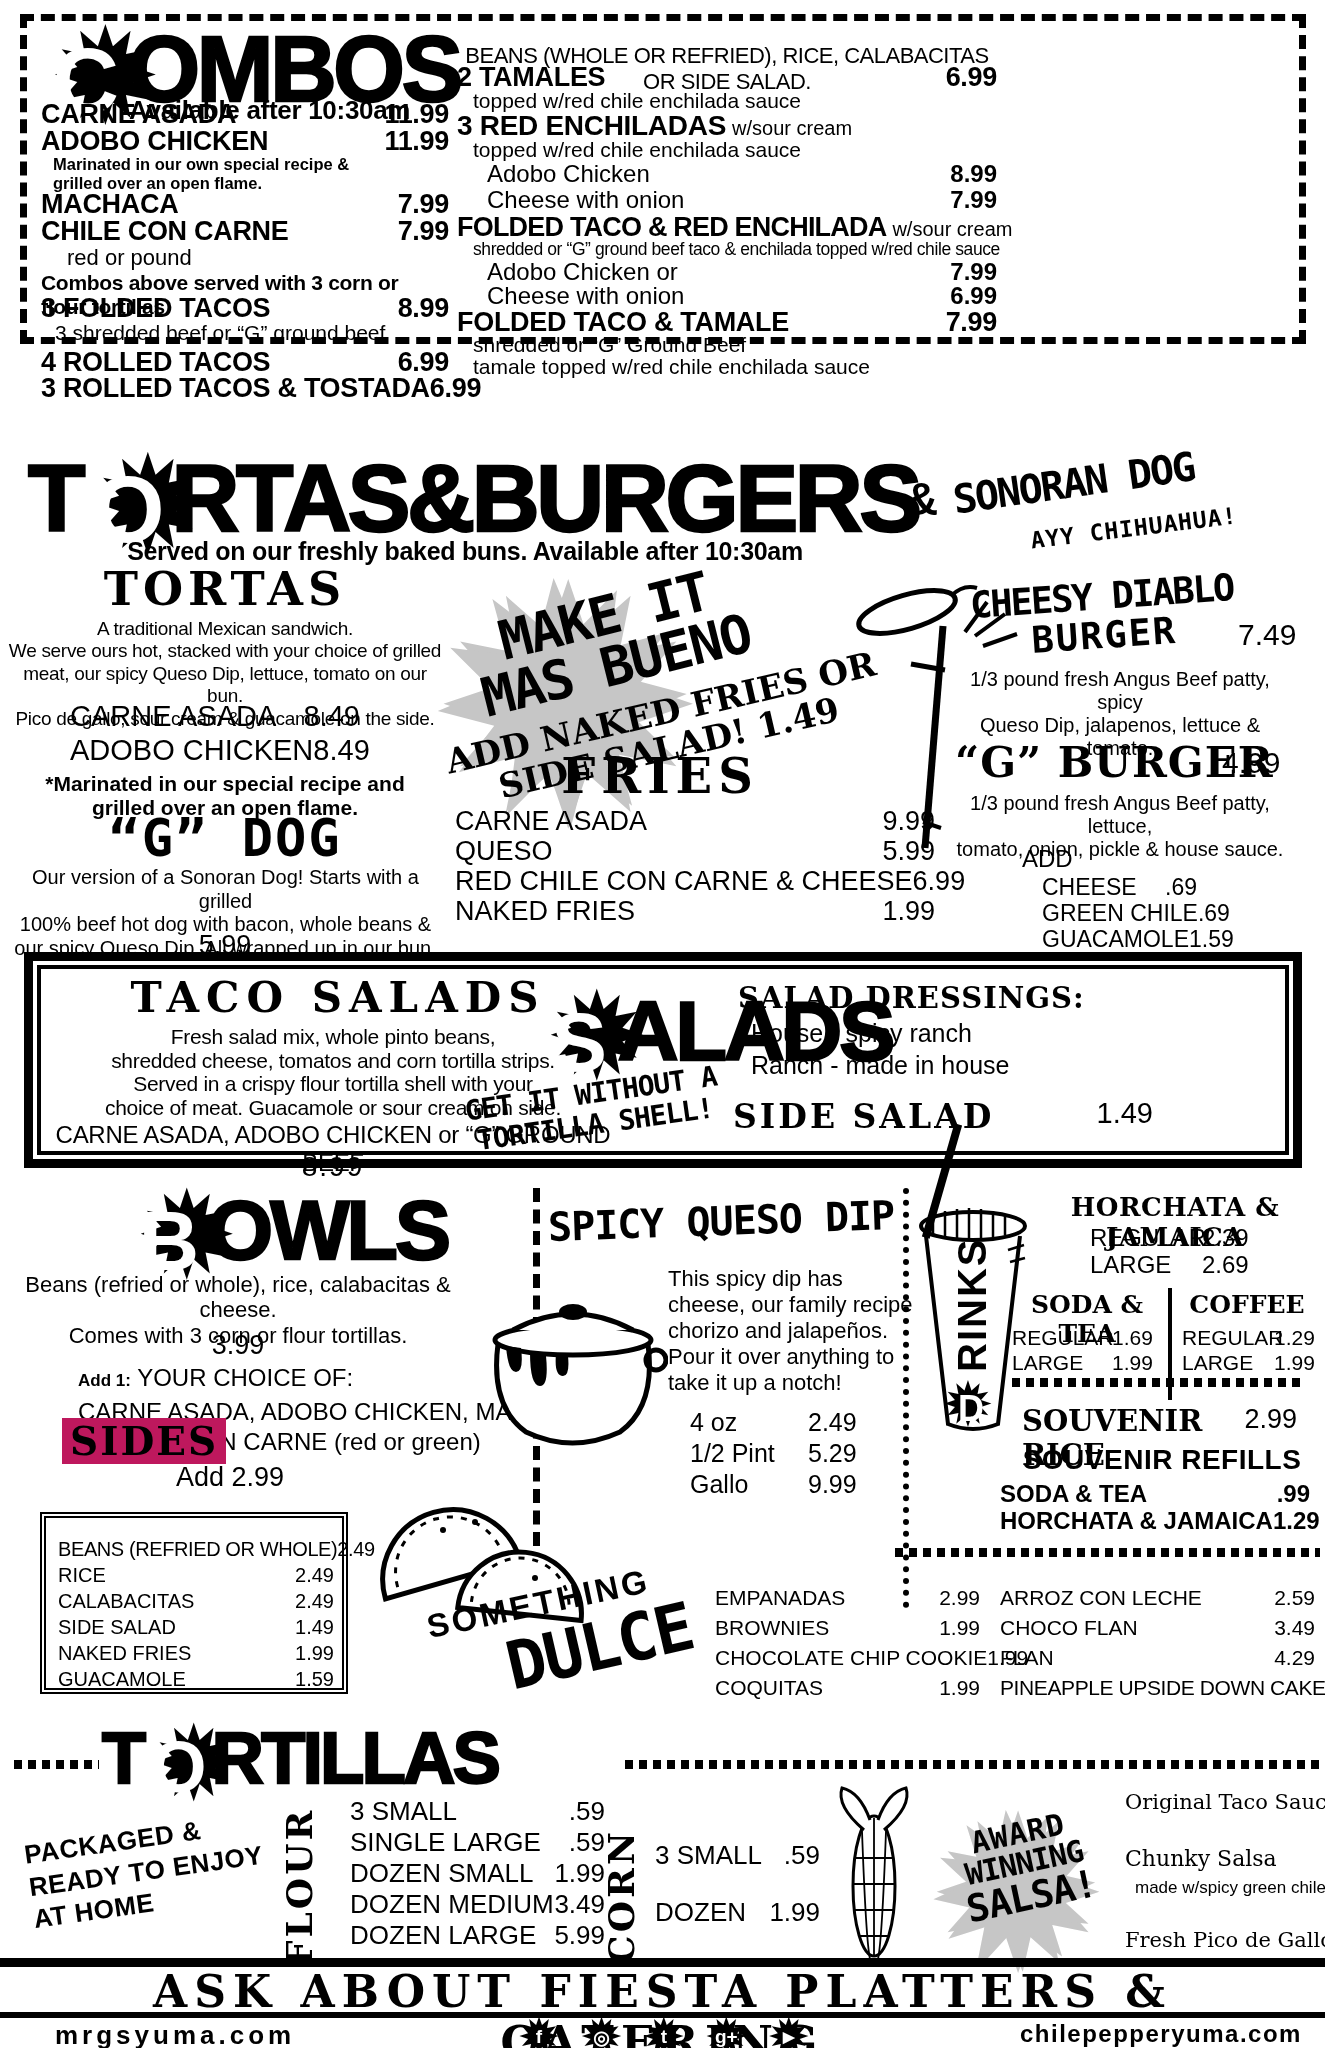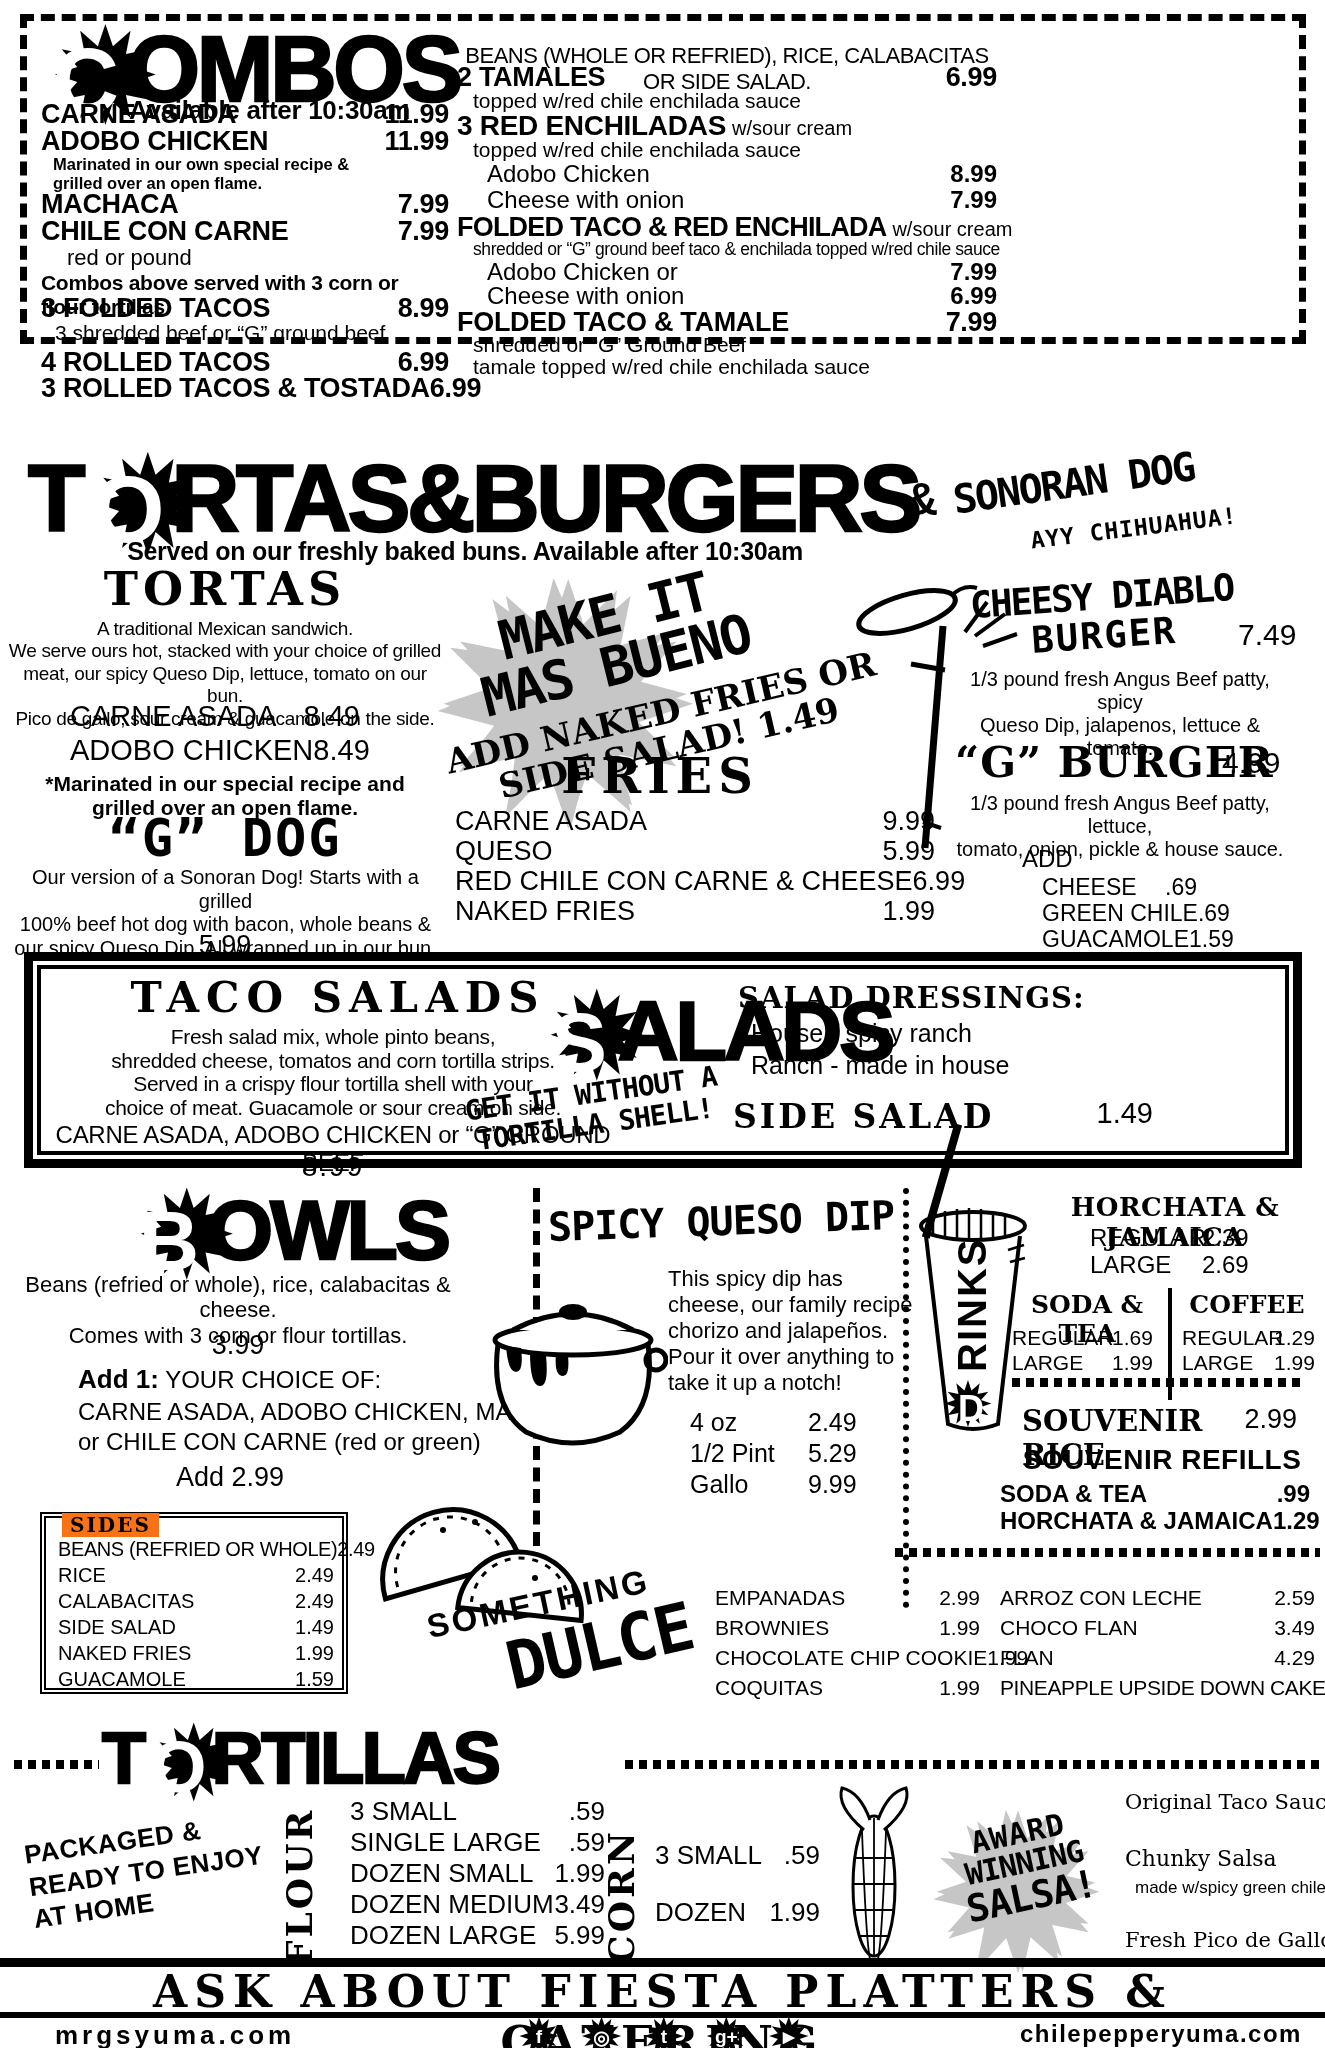--- a/index.html
+++ b/index.html
@@ -255,21 +255,21 @@
 
   <div class="abs" style="left:938px;top:1122px;width:8px;height:118px;background:#000;transform:rotate(16deg);z-index:5"></div>
 
   <div class="mega abs" style="left:128px;top:1188px;font-size:84px">
     <span></span><span class="bl"><span class="bl-star">✹</span><span class="bl-ch">B</span></span><span>OWLS</span>
   </div>
   <div class="abs c pre" style="left:8px;top:1272px;width:460px;font-size:22px;line-height:1.15">Beans (refried or whole), rice, calabacitas &amp; cheese.
 Comes with 3 corn or flour tortillas.</div>
   <div class="abs c" style="left:8px;top:1330px;width:460px;font-size:27px">3.99</div>
   <div class="abs" style="left:78px;top:1364px;white-space:nowrap">
-    <span class="b" style="font-size:26px">Add 1:</span><span style="font-size:24px"> YOUR CHOICE OF:</span>
+    <span class="b" style="font-size:17px">Add 1:</span><span style="font-size:24px"> YOUR CHOICE OF:</span>
   </div>
   <div class="abs" style="left:78px;top:1398px;font-size:24px">CARNE ASADA, ADOBO CHICKEN, MACHACA</div>
   <div class="abs" style="left:78px;top:1428px;font-size:24px">or CHILE CON CARNE (red or green)</div>
   <div class="abs c" style="left:30px;top:1462px;width:400px;font-size:27px">Add 2.99</div>
 
   <div class="abs" style="left:40px;top:1512px;width:308px;height:182px;border:6px double #000">
     <div class="list" style="left:12px;top:20px;width:276px;height:150px">
       <div class="row" style="top:0;font-size:20px;letter-spacing:-0.4px">
         <span>BEANS (REFRIED OR WHOLE)</span>
           <span>2.49</span>
@@ -289,21 +289,21 @@
       <div class="row" style="top:104px;font-size:20px">
         <span>NAKED FRIES</span>
           <span>1.99</span>
         </div>
       <div class="row" style="top:130px;font-size:20px">
         <span>GUACAMOLE</span>
           <span>1.59</span>
         </div>
     </div>
   </div>
-  <div class="abs slab" style="left:62px;top:1513px;font-size:20px;letter-spacing:2px;background:#f97316;padding:0 8px;z-index:3">SIDES</div>
+  <div class="abs slab" style="left:62px;top:1418px;font-size:39px;letter-spacing:2px;background:#be185d;padding:0 8px;z-index:3">SIDES</div>
 
   <div class="dashv" style="left:533px;top:1188px;height:358px"></div>
   <div class="abs stamp" style="left:548px;top:1198px;font-size:40px;letter-spacing:-1px;transform:rotate(-2deg)">SPICY QUESO DIP</div>
   <svg class="abs" style="left:468px;top:1288px" width="200" height="170" viewBox="0 0 200 170">
     <path d="M30,56 q-8,62 28,88 q46,22 94,0 q36,-26 28,-88" fill="#fff" stroke="#000" stroke-width="5"></path>
     <ellipse cx="105" cy="52" rx="78" ry="15" fill="#fff" stroke="#000" stroke-width="5"></ellipse>
     <path d="M45,42 q60,-32 120,0" fill="#fff" stroke="#000" stroke-width="5"></path>
     <ellipse cx="105" cy="24" rx="14" ry="8" fill="#000"></ellipse>
     <circle cx="188" cy="72" r="10" fill="none" stroke="#000" stroke-width="5"></circle>
     <path d="M38,58 q2,26 10,26 q8,0 5,-24 Z M62,64 q0,34 10,34 q9,0 6,-30 Z M88,66 q-2,22 7,22 q7,0 5,-20 Z" fill="#000"></path>

